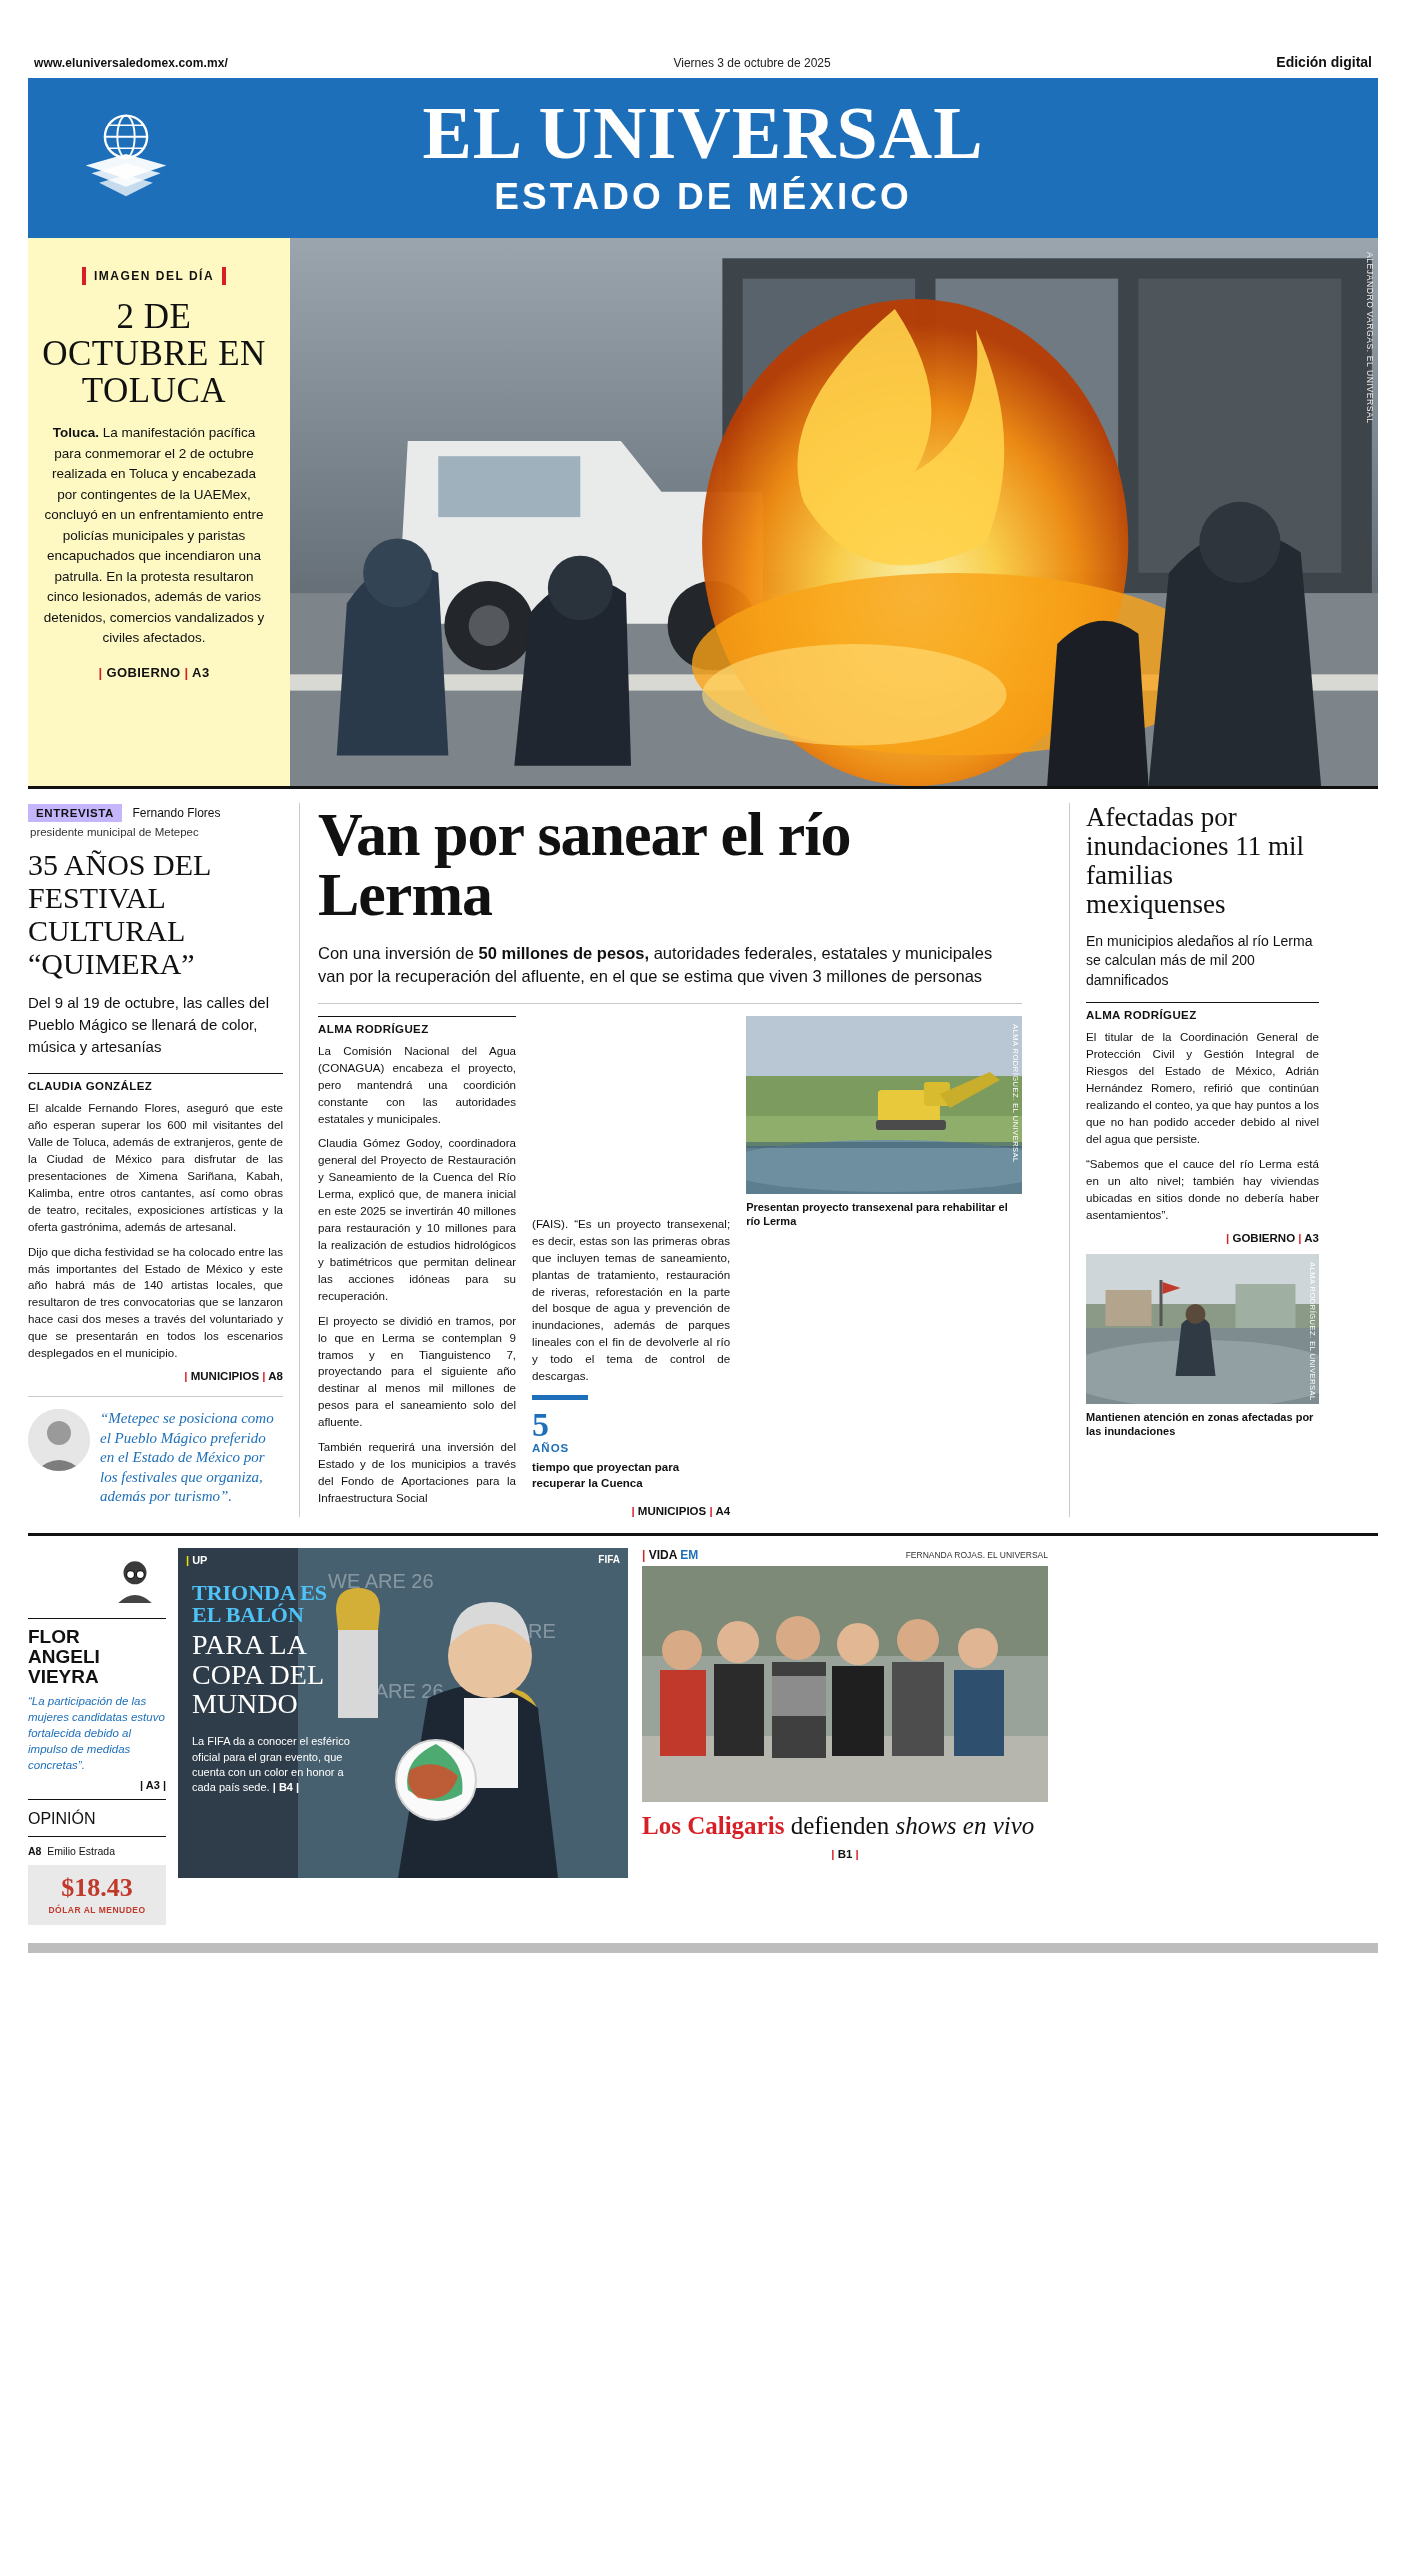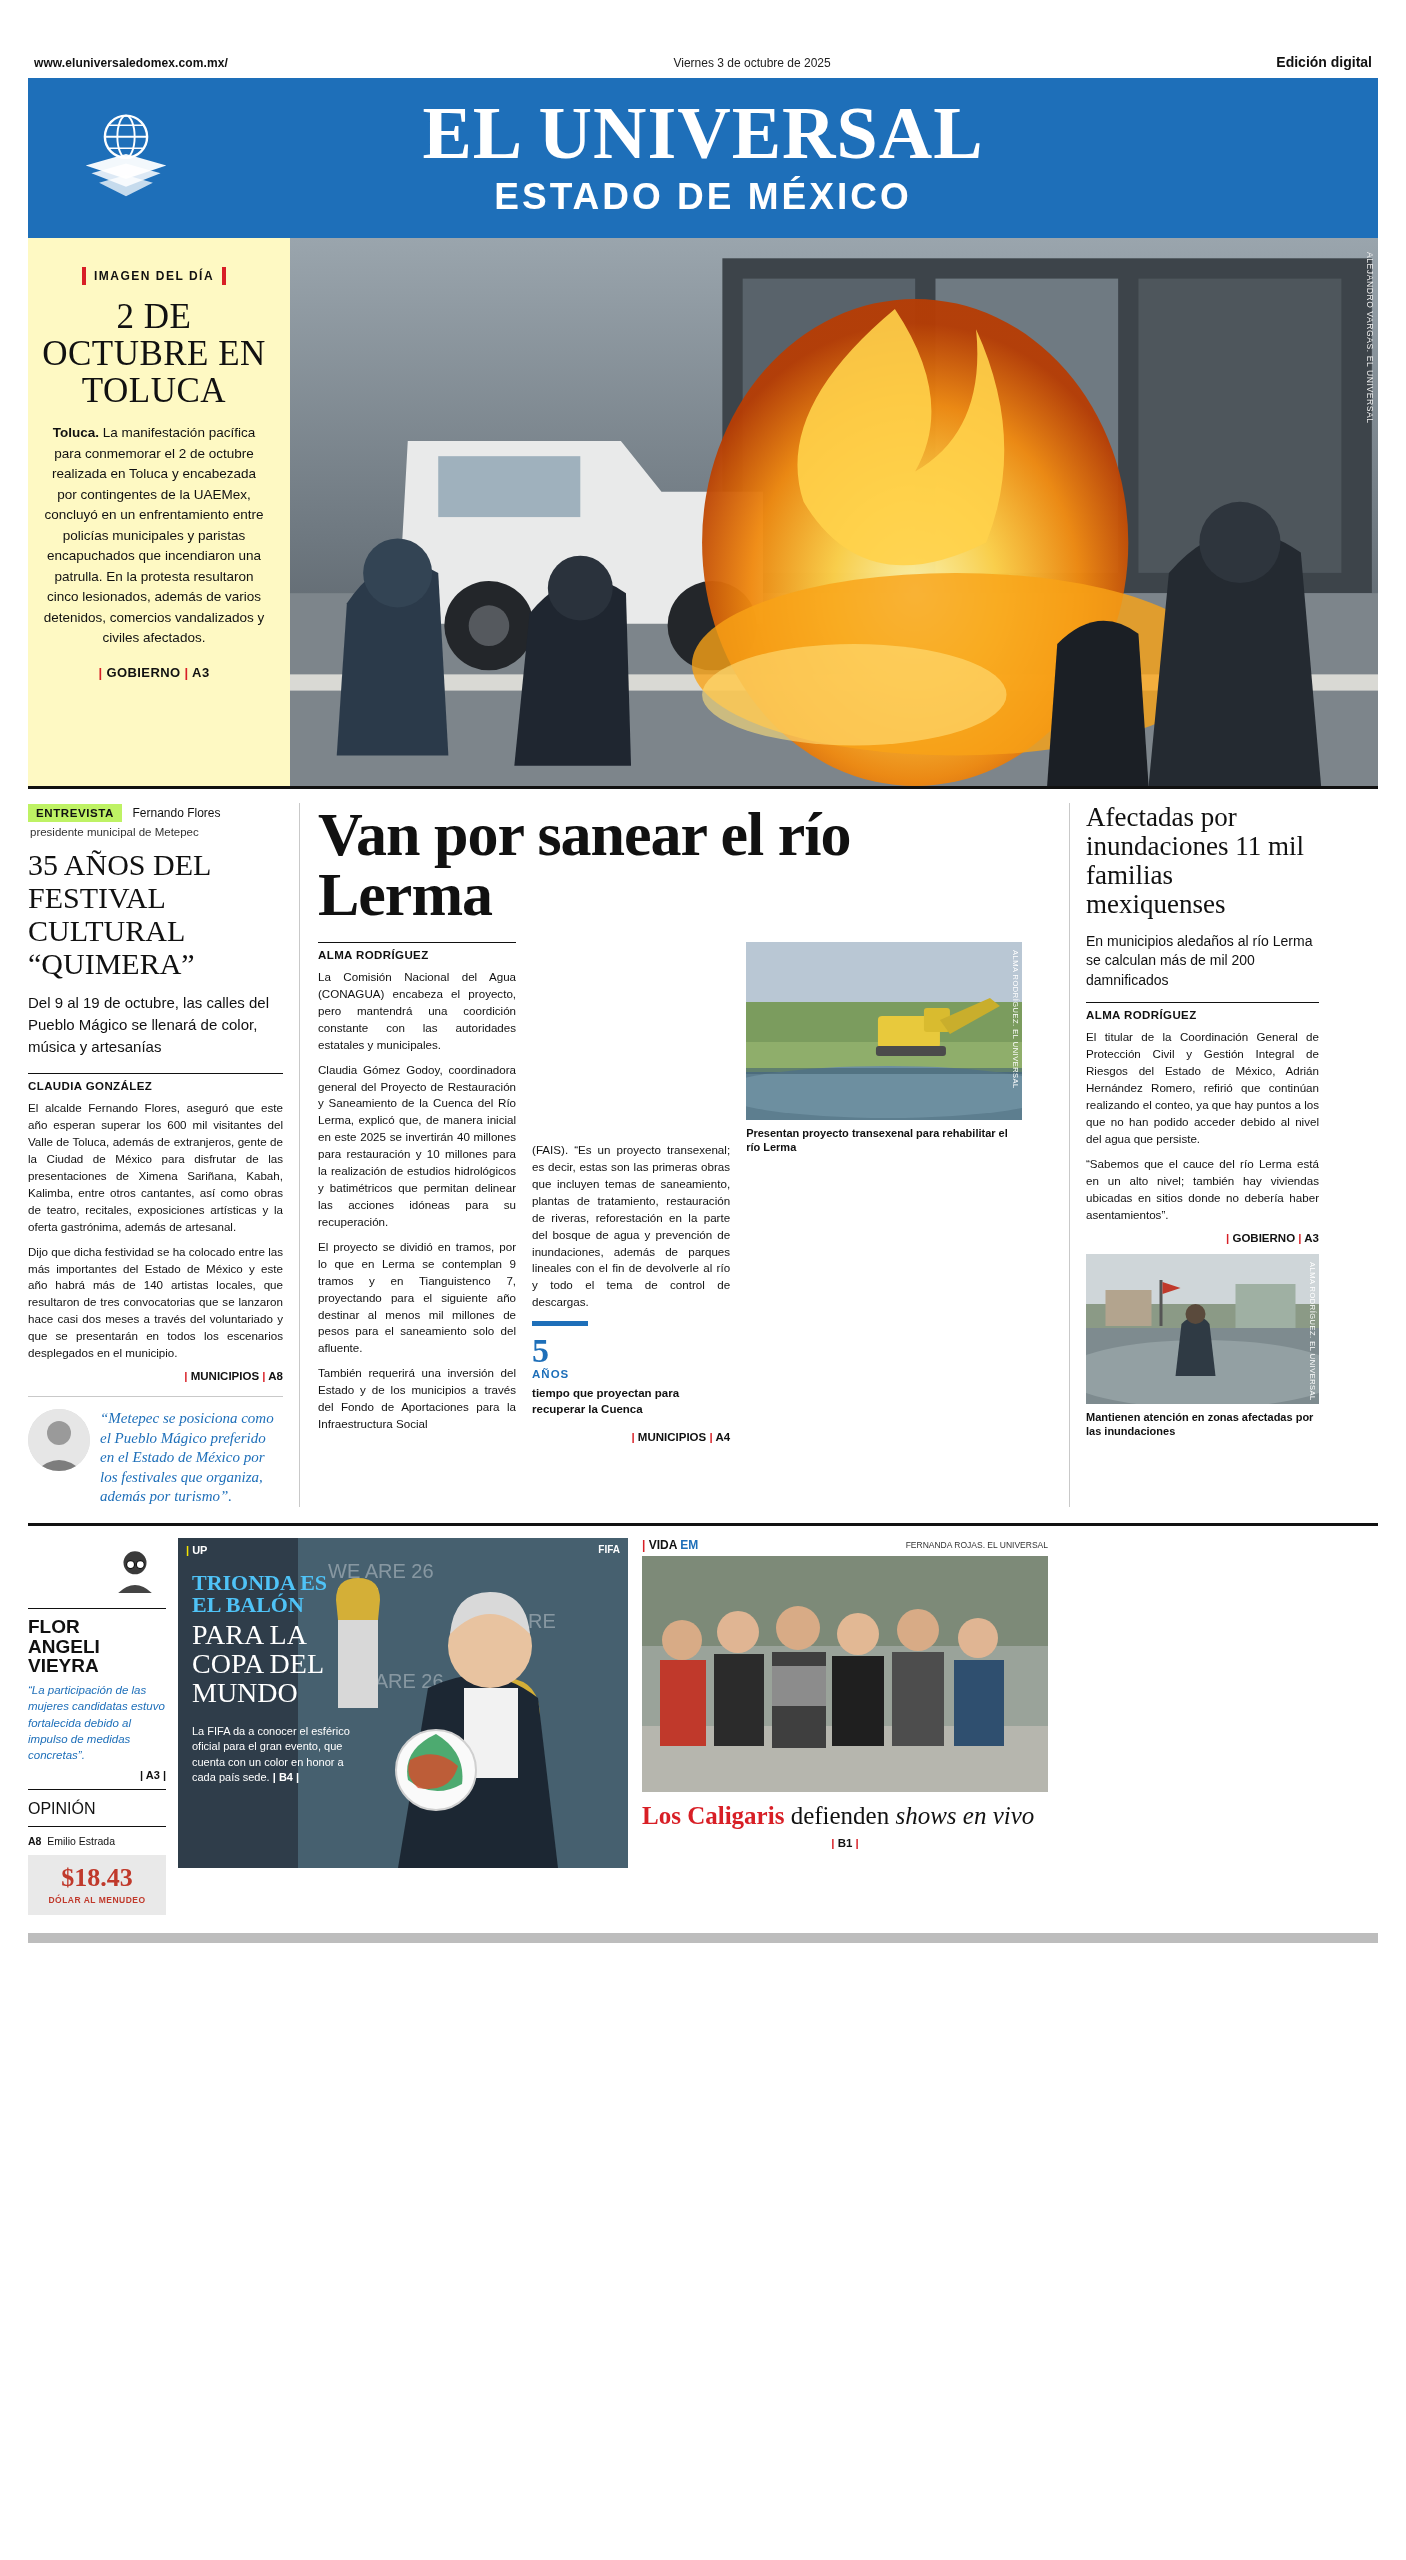--- a/index.html
+++ b/index.html
@@ -109,21 +109,21 @@
   .main {
     display:flex;
     padding-top:14px;
     gap:0;
   }
   .col-left { width:272px; padding-right:16px; border-right:1px solid #c9c9c9; }
   .col-mid { width:740px; padding:0 18px; }
   .col-right { width:250px; padding-left:16px; border-left:1px solid #c9c9c9;margin-left:29px; }
 
   .tag-yellow {
-    display:inline-block; background:#bef264; color:#111;
+    display:inline-block; background:#c4b5fd; color:#111;
     font-size:11.5px; font-weight:bold; letter-spacing:0.6px;
     padding:3px 8px;
   }
   .tag-line { font-size:12px; margin-left:6px; }
   .sub-small { font-size:11.5px; color:#333; margin:4px 0 10px 2px; }
 
   .col-left h2 {
     font-family:"Liberation Serif", serif;
     font-weight:normal;
     font-size:30px; line-height:1.1;
@@ -372,20 +372,23 @@
             <circle cx="31" cy="24" r="12" fill="#9a9a9a"></circle>
             <path d="M8 62 q23 -22 46 0Z" fill="#7d7d7d"></path>
           </svg>
         </div>
         <div class="quote-text">“Metepec se posiciona como el Pueblo Mágico preferido en el Estado de México por los festivales que organiza, además por turismo”.</div>
       </div>
     </div>
 
     <div class="col-mid">
       <h1 class="lead-head">Van por sanear el río Lerma</h1>
+      <div class="lead-deck">
+        <span>Con una inversión de </span><b>50 millones de pesos,</b><span> autoridades federales, estatales y municipales van por la recuperación del afluente, en el que se estima que viven 3 millones de personas</span>
+      </div>
 
       <div class="mid-grid">
         <div class="mid-col">
           <div class="byline">ALMA RODRÍGUEZ</div>
           <div class="body-text">
             <p>La Comisión Nacional del Agua (CONAGUA) encabeza el proyecto, pero mantendrá una coordición constante con las autoridades estatales y municipales.</p>
             <p>Claudia Gómez Godoy, coordinadora general del Proyecto de Restauración y Saneamiento de la Cuenca del Río Lerma, explicó que, de manera inicial en este 2025 se invertirán 40 millones para restauración y 10 millones para la realización de estudios hidrológicos y batimétricos que permitan delinear las acciones idóneas para su recuperación.</p>
             <p>El proyecto se dividió en tramos, por lo que en Lerma se contemplan 9 tramos y en Tianguistenco 7, proyectando para el siguiente año destinar al menos mil millones de pesos para el saneamiento solo del afluente.</p>
             <p>También requerirá una inversión del Estado y de los municipios a través del Fondo de Aportaciones para la Infraestructura Social</p>
           </div>

